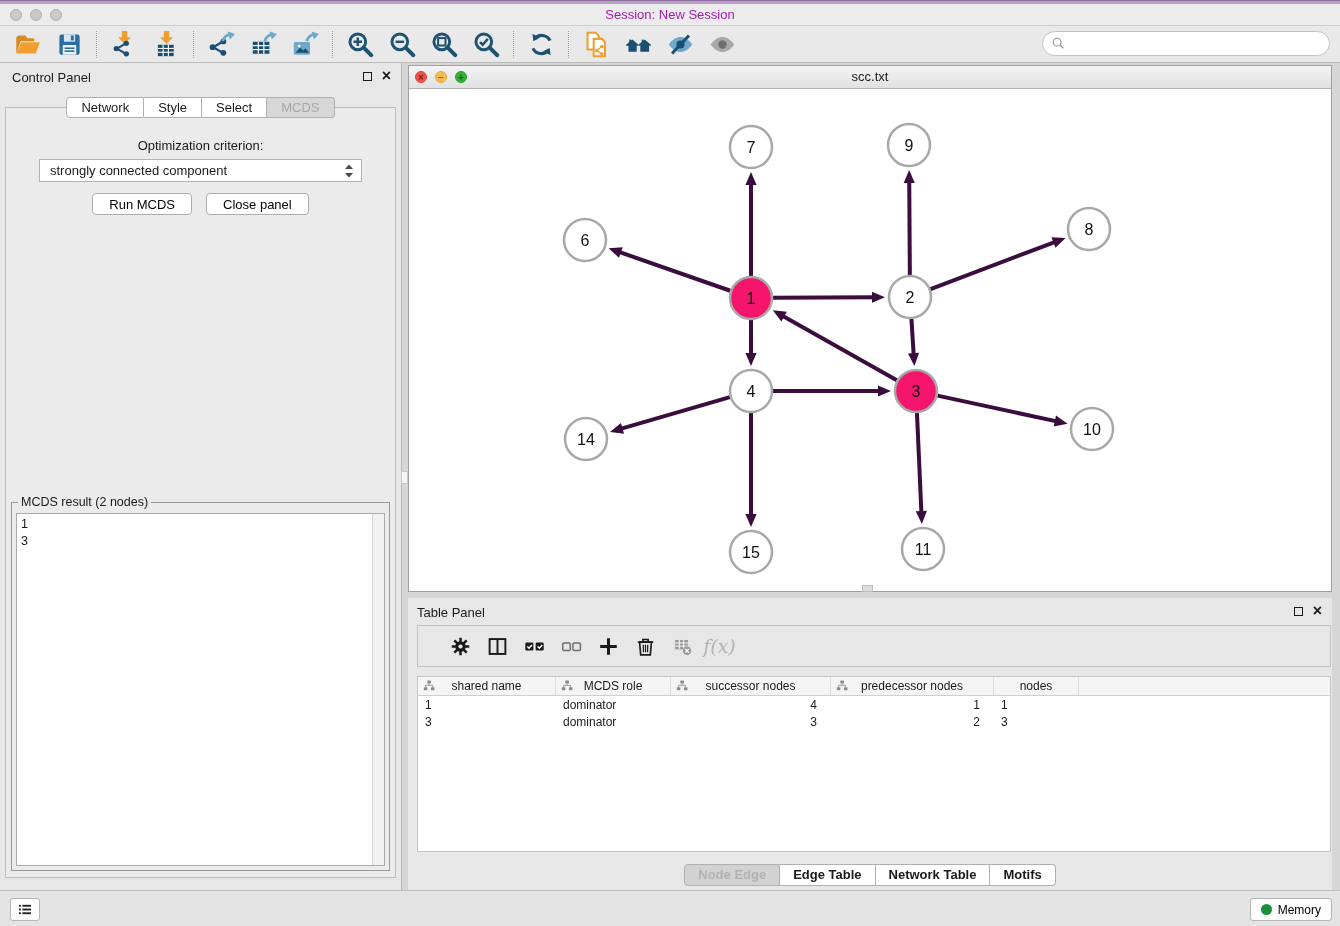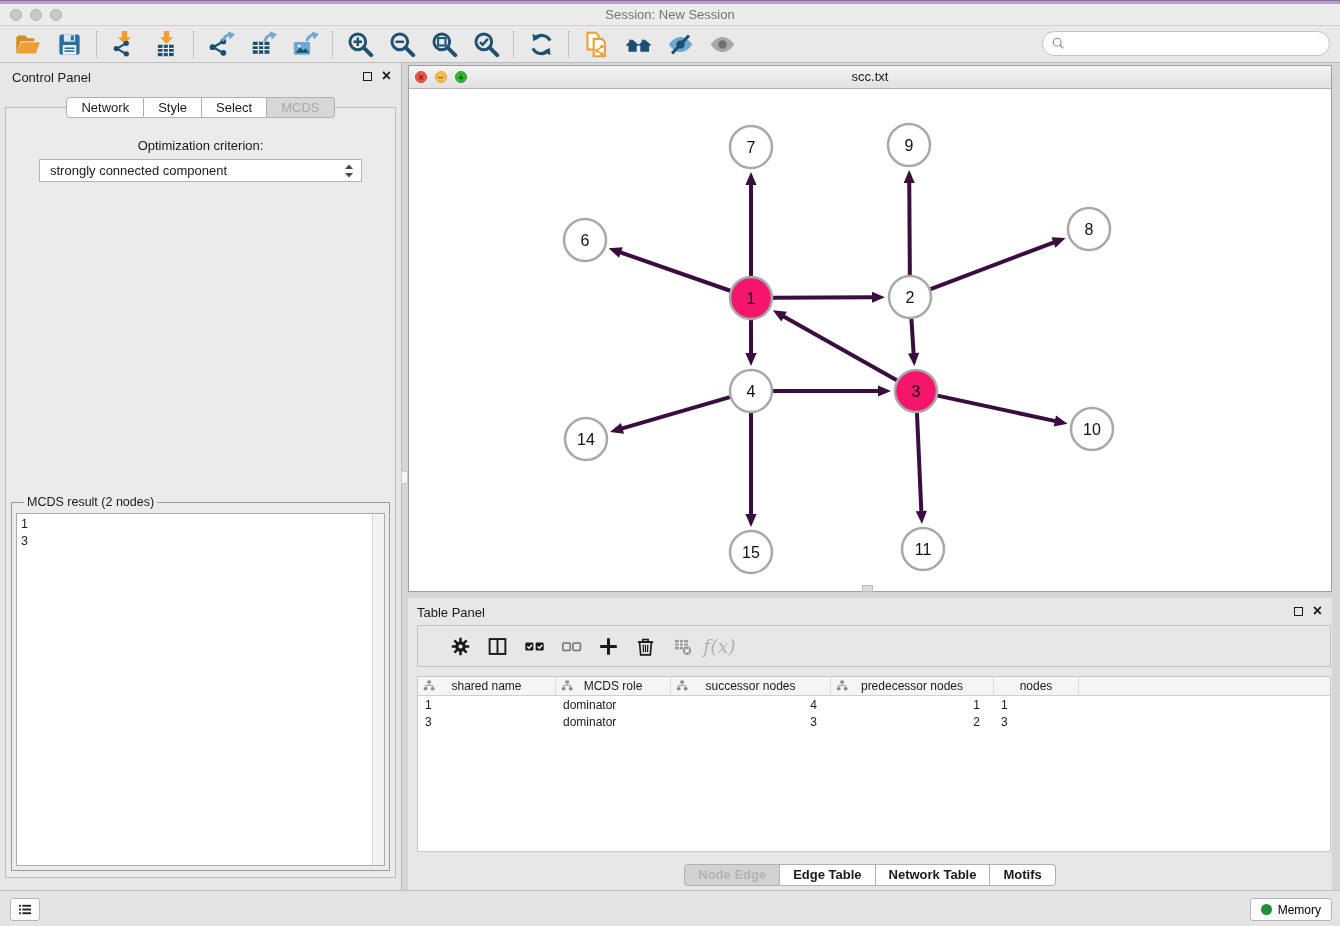--- a/index.html
+++ b/index.html
@@ -1,20 +1,20 @@
 <!DOCTYPE html>
 <html><head>
 <meta charset="utf-8">
 <style>
   html,body{margin:0;padding:0}
   body{width:1340px;height:926px;position:relative;overflow:hidden;
        font-family:"Liberation Sans",sans-serif;background:#d6d6d6;color:#1a1a1a}
   .accent-strip{position:absolute;top:0;left:0;right:0;height:4px;background:#b7a0c4;border-top:1px solid #8d6d9d;box-sizing:border-box}
   .titlebar{position:absolute;top:4px;left:0;right:0;height:22px;background:#ececec;border-bottom:1px solid #cdcdcd;box-sizing:border-box}
-  .titlebar .title{text-align:center;line-height:21px;color:#737373;font-size:13px}
+  .titlebar .title{text-align:center;line-height:21px;color:#a21caf;font-size:13px}
   .traffic{position:absolute;left:10px;top:5px;display:flex;gap:8px}
   .light{width:12px;height:12px;border-radius:50%;box-sizing:border-box;text-align:center;font-size:10px;line-height:11px;font-weight:bold}
   .light.inactive{background:#c9c9c9;border:1px solid #b2b2b2}
   .light.red{background:#f0534b;border:1px solid #d9423a;color:#7c1d16}
   .light.yellow{background:#f6bd4e;border:1px solid #dfa93b;color:#8a6a1c}
   .light.green{background:#35b335;border:1px solid #2b9c2b;color:#155f15}
 
   .main-toolbar{position:absolute;top:26px;left:0;right:0;height:37px;background:#e9e9e9;border-bottom:1px solid #bdbdbd;box-sizing:border-box;display:flex;align-items:center;padding-left:6px}
   .tb-btn{width:42px;height:33px;background:none;border:none;padding:0;display:flex;align-items:center;justify-content:center;cursor:pointer}
   .tb-btn svg{width:27px;height:27px;display:block}
@@ -33,21 +33,21 @@
   .seg-tab:first-child{border-left:1px solid #b0b0b0;border-radius:4px 0 0 4px}
   .seg-tab:last-child{border-radius:0 4px 4px 0}
   .seg-tab.selected{background:#d7d7d7;color:#a8a8a8}
   .cp-content{position:absolute;left:5px;right:5px;top:44px;bottom:12px;background:#ebebeb;border:1px solid #bdbdbd}
   .opt-label{position:absolute;top:30px;width:100%;text-align:center;font-size:13px}
   .criterion-select{position:absolute;left:33px;right:33px;top:51px;height:23px;background:#fff;border:1px solid #b3b3b3;border-radius:0;box-sizing:border-box;display:flex;align-items:center;padding:0 6px 0 10px;font-size:13px;cursor:pointer}
   .criterion-select .sel-text{flex:1}
   .btn-row{position:absolute;top:85px;width:100%;display:flex;justify-content:center;gap:14px}
   .push-btn{height:22px;padding:0 16px;background:#fff;border:1px solid #adadad;border-radius:4px;font-size:13px;font-family:"Liberation Sans",sans-serif;cursor:pointer}
   .result-fieldset{position:absolute;left:5px;right:5px;top:387px;height:366px;border:1px solid #9a9a9a;margin:0;padding:4px;background:transparent}
-  .result-fieldset legend{font-size:12.5px;padding:0 3px;margin-left:8px}
+  .result-fieldset legend{font-size:12.5px;padding:0 3px;margin-left:2px}
   .result-text{width:100%;height:100%;background:#fff;border:1px solid #ababab;box-sizing:border-box;position:relative;font-size:12.5px;line-height:17px;padding:2px 4px;white-space:pre;margin:0;font-family:"Liberation Sans",sans-serif;overflow:hidden}
   .result-scrollbar{position:absolute;right:0;top:0;bottom:0;width:11px;background:#f2f2f2;border-left:1px solid #d4d4d4}
 
   .network-window{position:absolute;left:408px;top:65px;width:924px;height:527px;background:#fff;border:1px solid #9f9f9f;box-sizing:border-box}
   .nw-titlebar{height:23px;background:linear-gradient(#f4f4f4,#e1e1e1);border-bottom:1px solid #b3b3b3;position:relative;box-sizing:border-box}
   .nw-title{text-align:center;line-height:22px;font-size:13px}
   .nw-traffic{position:absolute;left:6px;top:5px;display:flex;gap:8px}
   .nw-body{position:relative;height:502px}
   .graph-grip{position:absolute;left:453px;bottom:-1px;width:9px;height:5px;background:#dcdcdc;border:1px solid #bdbdbd}
   .divider-grip{position:absolute;left:401px;top:471px;width:7px;height:13px;background:#f5f5f5;border:1px solid #c9c9c9;box-sizing:border-box}
@@ -316,20 +316,24 @@
       <div class="seg-tab selected">MCDS</div>
     </div>
   <div class="cp-content">
     <div class="opt-label">Optimization criterion:</div>
     <div class="criterion-select">
       <span class="sel-text">strongly connected component</span>
       <svg width="12" height="16" viewBox="0 0 12 16">
           <path d="M2 6l4-4.4L10 6z" fill="#4a4a4a"></path>
           <path d="M2 10l4 4.4L10 10z" fill="#4a4a4a"></path>
         </svg>
+    </div>
+    <div class="btn-row">
+      <button class="push-btn">Run MCDS</button>
+      <button class="push-btn">Close panel</button>
     </div>
     <fieldset class="result-fieldset">
       <legend>MCDS result (2 nodes)</legend>
       <pre class="result-text"><span>1
 3</span><span class="result-scrollbar"></span></pre>
     </fieldset>
   </div>
 </div>
 
 <div class="network-window">

